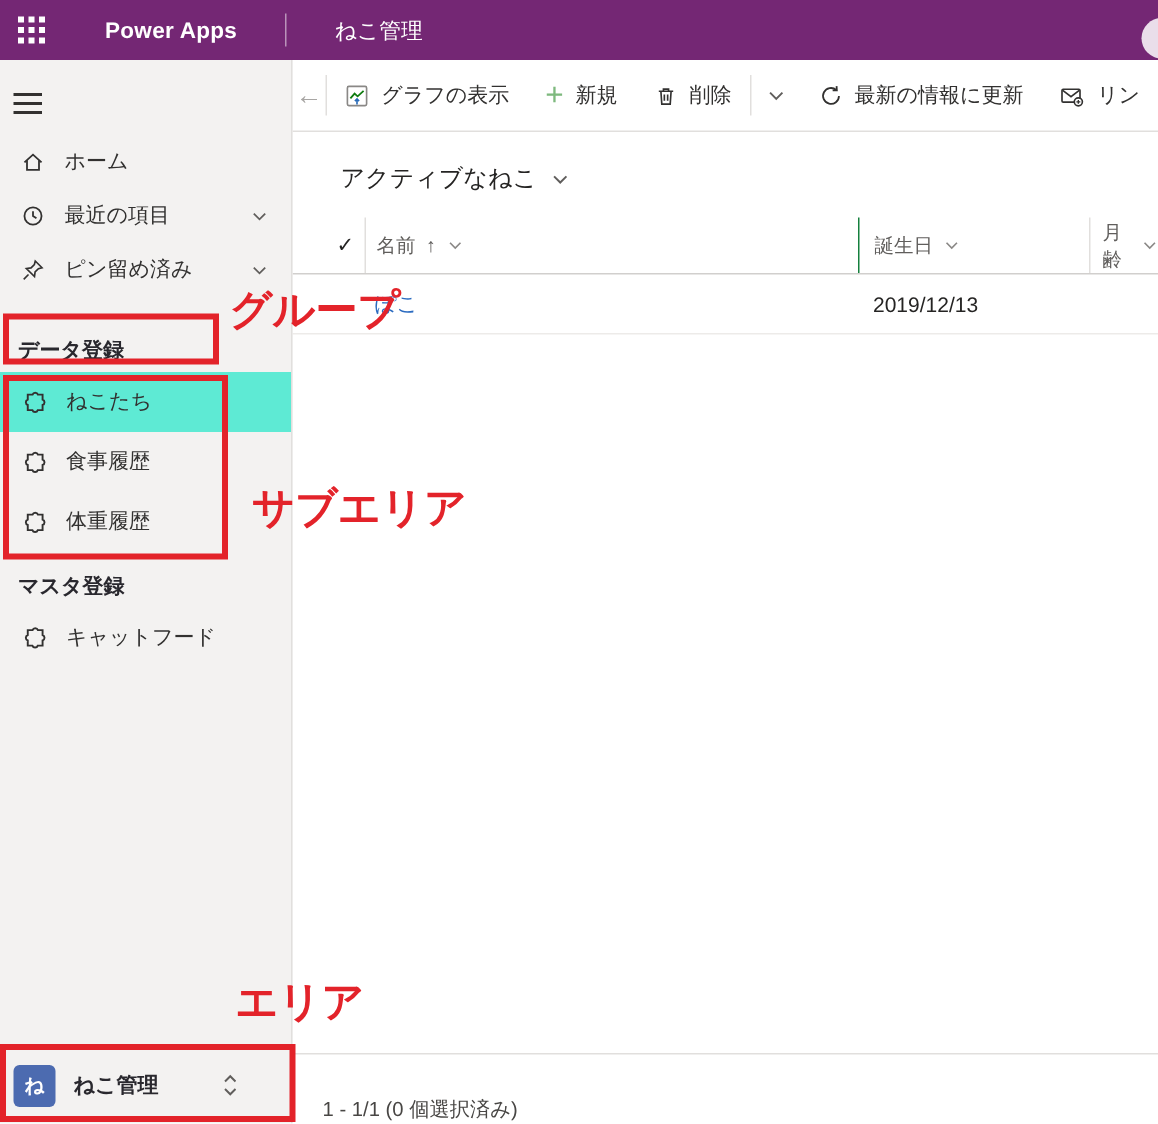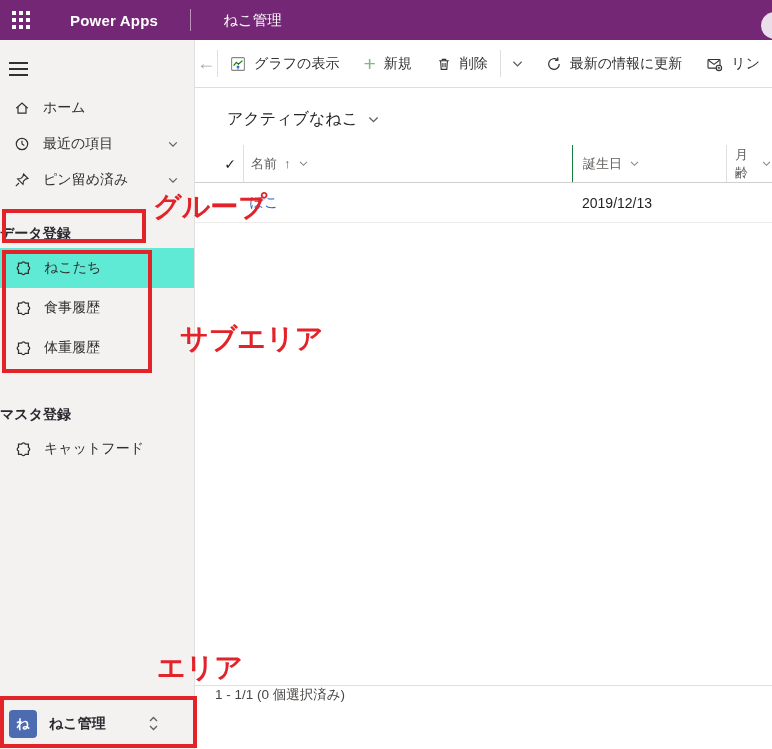--- a/index.html
+++ b/index.html
@@ -39,24 +39,24 @@
   .nav { margin-top:14px; }
   .nav-item {
     height:36px; display:flex; align-items:center; padding-left:13px;
     font-size:14px; color:#323130; cursor:pointer;
   }
   .nav-item .ico { width:17px; display:grid; place-items:center; }
   .nav-item .txt { margin-left:13px; }
   .nav-item .chev { margin-left:auto; margin-right:15px; }
 
   .group-label {
-    margin-top:20px; height:30px; line-height:30px; 
+    margin-top:20px; height:30px; line-height:30px; padding-left:12px;
     font-size:14px; font-weight:700; color:#29282e;
   }
-  .group-label.second { margin-top:31px; }
+  .group-label.second { margin-top:7px; }
   .sub-item {
     height:40px; display:flex; align-items:center; padding-left:14px;
     font-size:14px; cursor:pointer;
   }
   .sub-item.selected { background:#5eead4;text-align:center; }
   .sub-item .ico { width:18px; display:grid; place-items:center; }
   .sub-item .txt { margin-left:12px; }
 
   .area-switcher {
     position:absolute; left:0; right:0; bottom:0; height:52px;
@@ -112,36 +112,36 @@
                border-left:1px solid #15803d; padding-left:10px; gap:7px; }
   .grid-row .col-birthday { border-left:none; }
   .col-age   { flex:1; align-self:stretch; display:flex; align-items:center;
                border-left:1px solid #e1dfdd; padding-left:8px; gap:6px; overflow:hidden; }
   .grid-row .col-age { border-left:none; }
   .sort-arrow { color:#605e5c; font-size:13px; }
   .row-link { color:#2b6bc0; cursor:pointer; }
 
   .grid-filler { flex:1; }
   .status-bar {
-    height:64px; border-top:1px solid #e1dfdd; display:flex; align-items:flex-start;
+    height:47px; border-top:1px solid #e1dfdd; display:flex; align-items:flex-end;
     padding-left:20px; font-size:13.5px; color:#484644;
   }
 
   
   .annotations { position:absolute; inset:0; pointer-events:none; z-index:50; }
   .ann-box { position:absolute; border:4px solid #e3232a; }
   .ann-box.group   { left:2px;  top:209px; width:144px; height:34px; }
   .ann-box.subarea { left:2px;  top:250px; width:150px; height:123px; }
   .ann-box.area    { left:0px;  top:696px; width:197px; height:52px; }
   .ann-text {
     position:absolute; color:#e3232a; font-weight:700; font-size:28px; line-height:1.1;
     font-family:"Liberation Sans","DejaVu Sans",sans-serif;
   }
   .ann-text.group   { left:153px; top:192px; }
-  .ann-text.subarea { left:180px; top:324px; }
+  .ann-text.subarea { left:168px; top:324px; }
   .ann-text.area    { left:157px; top:653px; }
 </style>
 </head>
 <body>
 
 <div class="topbar">
   <div class="waffle">
     <div class="waffle-grid">
         <i></i>
         <i></i>

